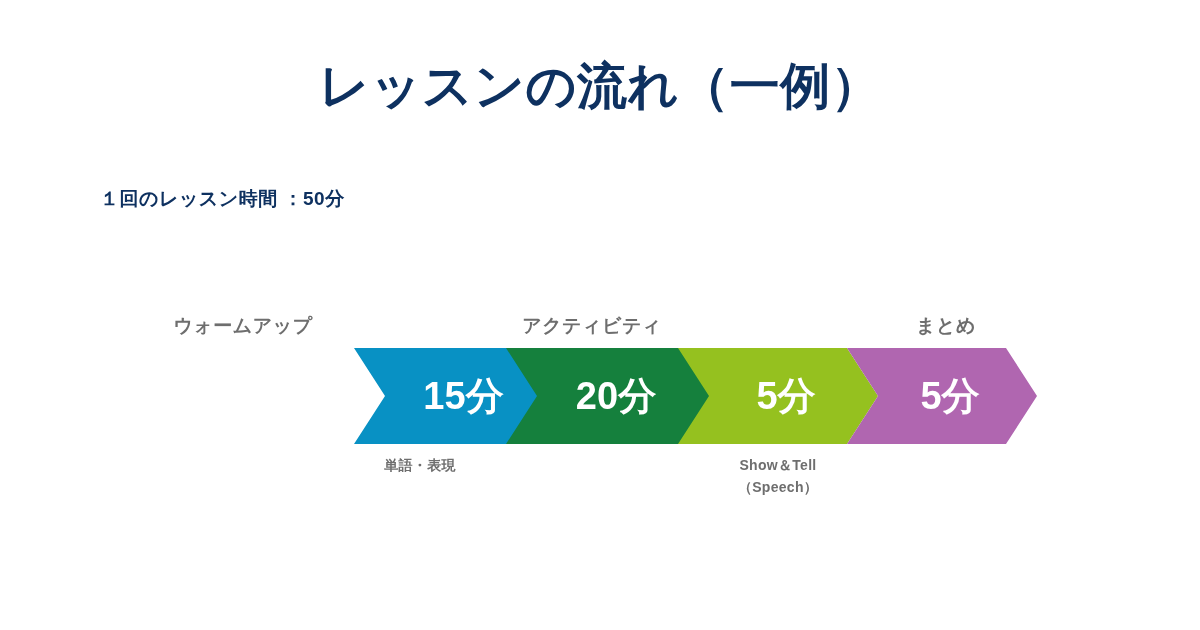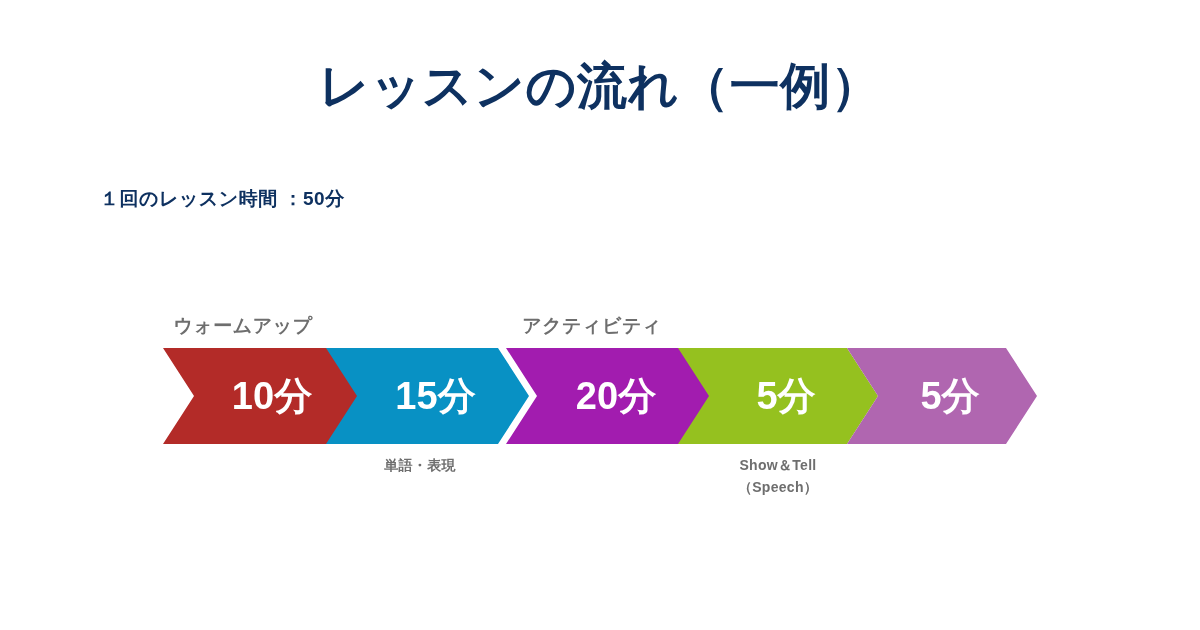--- a/index.html
+++ b/index.html
@@ -99,21 +99,21 @@
     font-weight: 700;
     color: #6E6E6E;
     text-align: center;
     white-space: nowrap;
     letter-spacing: 0.3px;
     line-height: 1.55;
   }
 
   
   #wrap-0 { left: 163px;  width: 202px; }
-  #wrap-1 { left: 326px;  width: 203px; }
+  #wrap-1 { left: 354px;  width: 203px; }
   #wrap-2 { left: 506px;  width: 204px; }
   #wrap-3 { left: 678px;  width: 200px; }
   #wrap-4 { left: 847px;  width: 190px; }
 
   #cap-top-0 { left: 143px; top: 313px; width: 200px; }
   #cap-top-2 { left: 492px; top: 313px; width: 200px; }
   #cap-top-4 { left: 848px; top: 313px; width: 196px; }
 
   #cap-bot-1 { left: 320px; top: 455px; width: 200px; }
   #cap-bot-3 { left: 678px; top: 455px; width: 200px; text-align: center; }
@@ -124,35 +124,31 @@
 <div class="slide">
 
   <div class="title">レッスンの流れ（一例）</div>
 
   <div class="subtitle">１回のレッスン時間 ：50分</div>
 
   <div class="flow">
 
     <div class="cap-top" id="cap-top-0">ウォームアップ</div>
     <div class="cap-top" id="cap-top-2">アクティビティ</div>
+    <div class="cap-top" id="cap-top-4">まとめ</div>
 
-    <div class="chev-wrap" id="wrap-0">
-      <div class="chev" style="background:#B32B28">
-        <span class="chev-label">10分</span>
-      </div>
-    </div>
 
     <div class="chev-wrap" id="wrap-1">
       <div class="chev" style="background:#0891C4">
         <span class="chev-label">15分</span>
       </div>
     </div>
 
     <div class="chev-wrap" id="wrap-2">
-      <div class="chev" style="background:#a21caf">
+      <div class="chev" style="background:#15803d">
         <span class="chev-label">20分</span>
       </div>
     </div>
 
     <div class="chev-wrap" id="wrap-3">
       <div class="chev" style="background:#95C11F">
         <span class="chev-label">5分</span>
       </div>
     </div>
 

